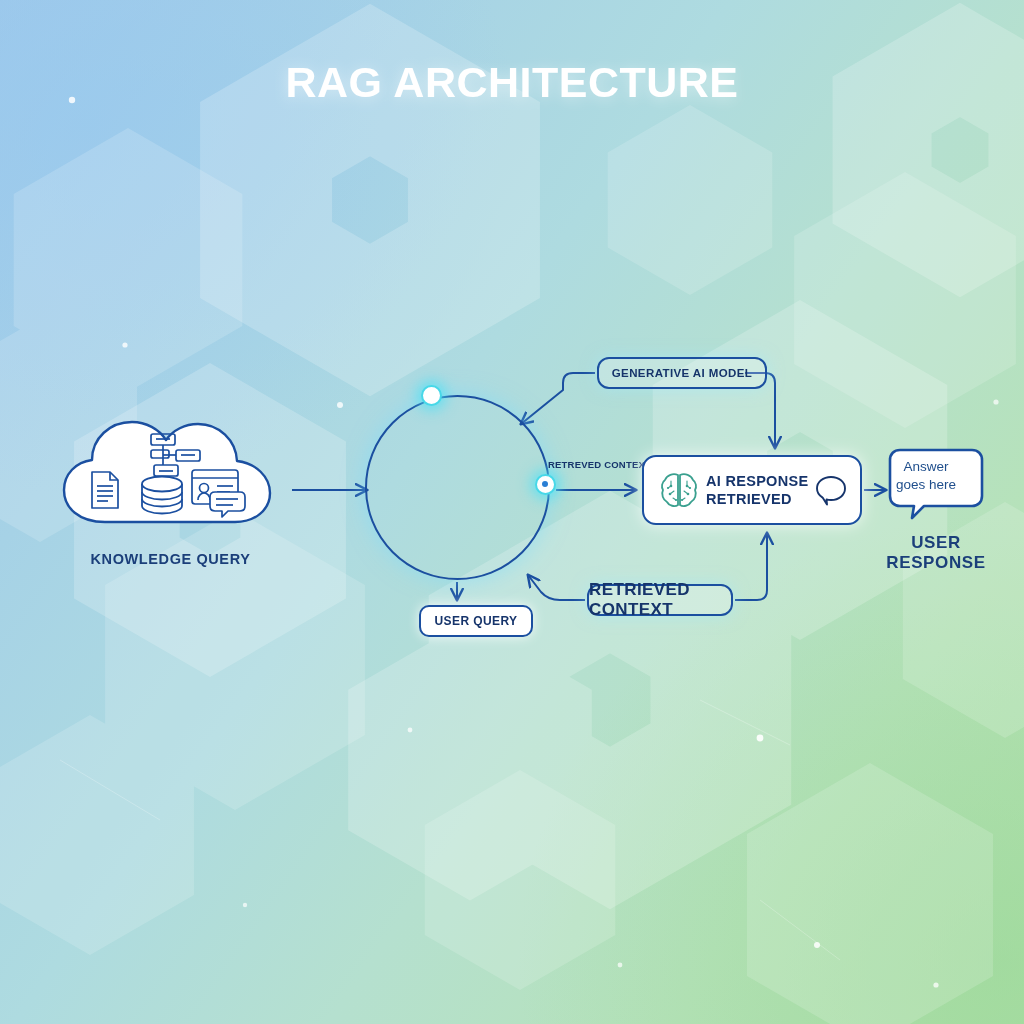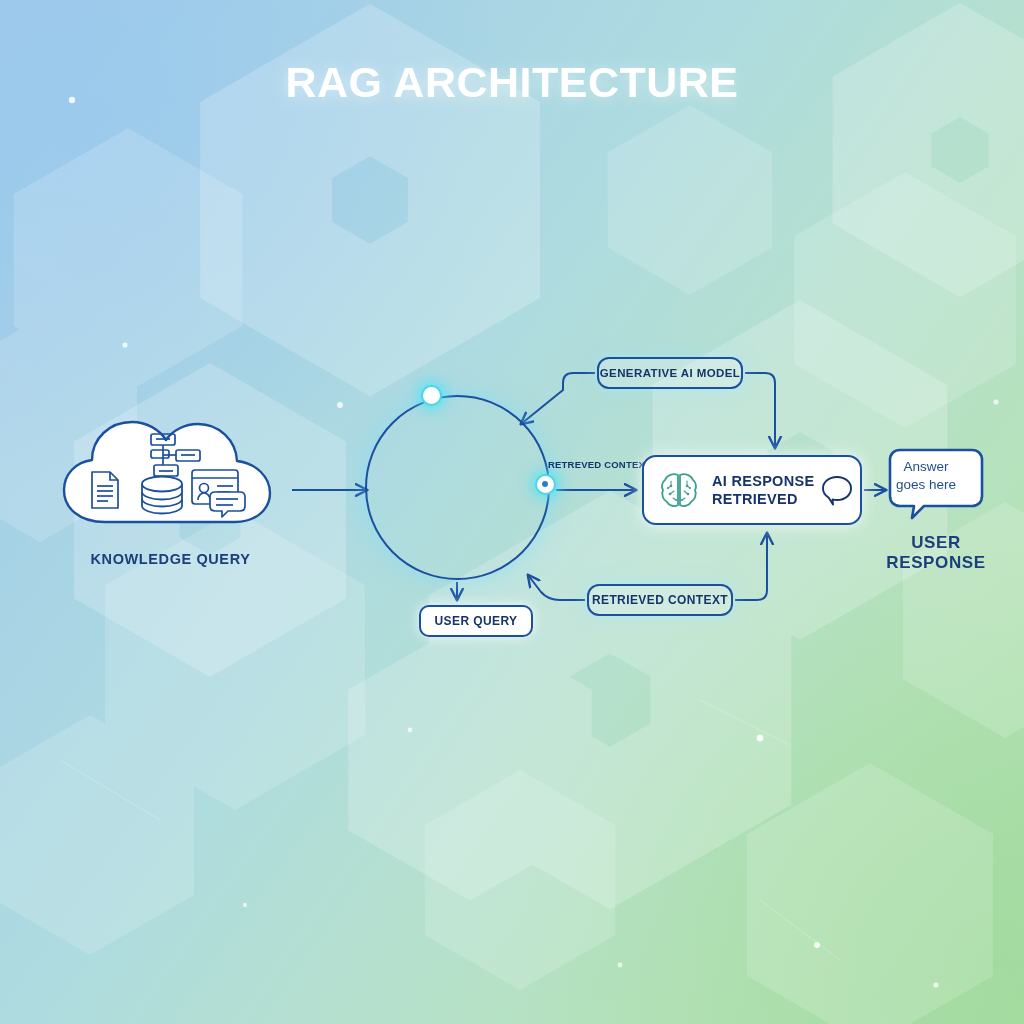--- a/index.html
+++ b/index.html
@@ -70,41 +70,41 @@
   }
 
   
   .pill {
     position:absolute; display:flex; align-items:center; justify-content:center;
     border:2px solid #1b4fa0; border-radius:12px;
     background:rgba(255,255,255,0.22);
     font-weight:bold; color:#16346b; letter-spacing:0.4px;
     box-shadow:0 0 16px rgba(160,235,255,0.5);
   }
-  #box-genai  { left:597px; top:357px; width:146px; height:32px; font-size:11.5px; }
-  #box-ctx-lo { left:587px; top:584px; width:146px; height:32px; font-size:12px; }
+  #box-genai  { left:597px; top:357px; width:170px; height:32px; font-size:11.5px; }
+  #box-ctx-lo { left:587px; top:584px; width:146px; height:32px; font-size:17px; }
   #box-query  {
     left:399px; top:605px; width:114px; height:32px; font-size:12px;
     background:#ffffff; border-radius:10px; box-shadow:0 0 12px rgba(255,255,255,0.8);margin-left:20px;
   }
   #ctx-mid {
     position:absolute; left:548px; top:459px;
     font-size:9.5px; font-weight:bold; color:#16346b; letter-spacing:0.2px;
   }
 
   
   #box-ai {
     position:absolute; left:642px; top:455px; width:220px; height:70px;
     background:#ffffff; border:2px solid #1b4fa0; border-radius:14px;
     display:flex; align-items:center;
     box-shadow:0 0 16px rgba(255,255,255,0.75);
   }
   #box-ai .brain { margin-left:14px; flex:0 0 auto; }
   #box-ai .txt {
-    margin-left:12px; font-size:14.5px; font-weight:bold;
+    margin-left:6px; font-size:14.5px; font-weight:bold;
     color:#16346b; line-height:1.25; letter-spacing:0.3px;
   }
   #box-ai .bubble { margin-left:6px; flex:0 0 auto; }
 
   
   #ur-bubble { position:absolute; left:888px; top:448px; width:96px; height:72px; }
   #ur-text {
     position:absolute; left:888px; top:458px; width:76px;
     text-align:center; font-size:13.5px; color:#1f4e8c; line-height:1.35;
   }

